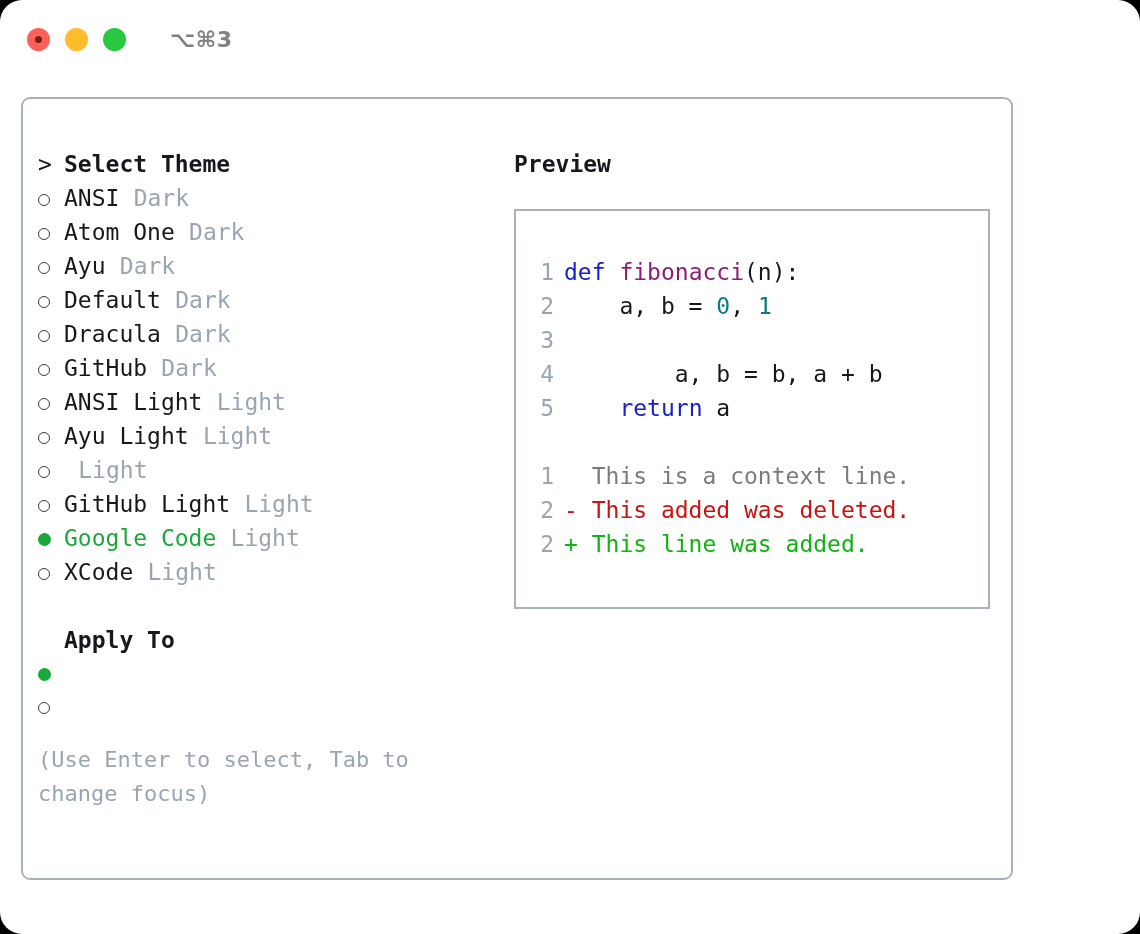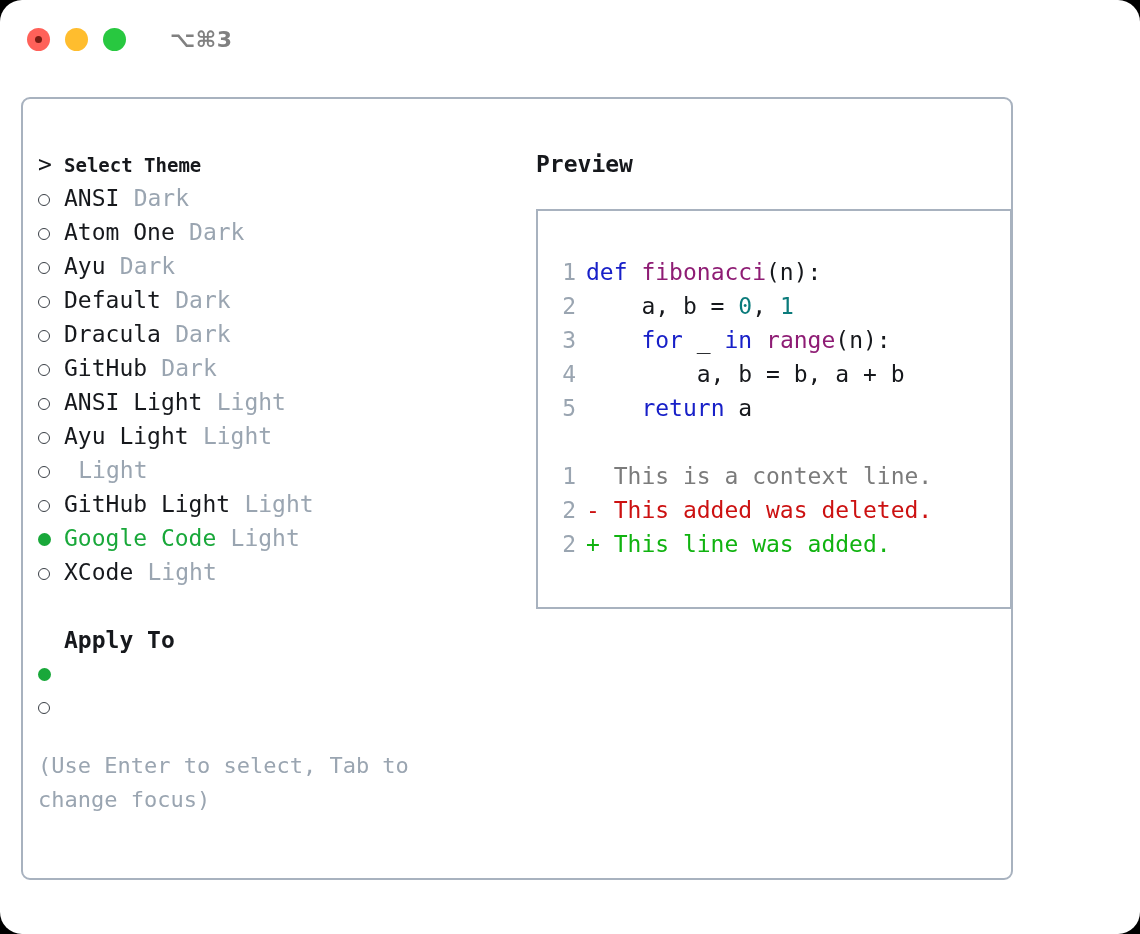--- a/index.html
+++ b/index.html
@@ -89,28 +89,28 @@
 
   
   .left-col {
     position: absolute;
     left: 15px;
     top: 48px;
     width: 460px;
   }
   .right-col {
     position: absolute;
-    left: 488px;
+    left: 466px;
     top: 48px;
     width: 500px;
     padding-left: 25px;
   }
 
   .section-title {
-    font-size: 19px;
+    font-size: 23px;
     font-weight: bold;
     color: #16181c;
     line-height: 34px;
     white-space: pre;
   }
 
   .row {
     display: flex;
     align-items: baseline;
     height: 34px;
@@ -167,21 +167,21 @@
     font-size: 23px;
     font-weight: bold;
     color: #16181c;
     padding-left: 26px;
     white-space: pre;
   }
 
   .spacer-row { height: 34px; }
 
   .hint {
-    margin-top: 24px;
+    margin-top: 18px;
     font-size: 22px;
     line-height: 34px;
     color: #9aa5b1;
     width: 420px;
     white-space: pre-wrap;
   }
 
   
   .preview-title {
     font-size: 23px;
@@ -286,21 +286,21 @@
       </div>
 
       <div class="right-col">
         <div class="preview-title">Preview</div>
 
         <div class="code-box">
           <div class="code-inner">
             <div id="code-lines">
                 <div class="code-line"><span class="lineno">1</span><span class="code-text"><span class="tok-kw">def </span><span class="tok-fn">fibonacci</span><span class="tok-pl">(n):</span></span></div>
                 <div class="code-line"><span class="lineno">2</span><span class="code-text"><span class="tok-pl">    a, b = </span><span class="tok-num">0</span><span class="tok-pl">, </span><span class="tok-num">1</span></span></div>
-                <div class="code-line"><span class="lineno">3</span><span class="code-text"><span class="tok-pl">    </span><span class="tok-kw">for</span><span class="tok-pl"> _ </span><span class="tok-kw">in</span><span class="tok-pl"> </span><span class="tok-fn">range</span><span class="tok-pl">(n):</span></span></div>
+                <div class="code-line"><span class="lineno">3</span></div>
                 <div class="code-line"><span class="lineno">4</span><span class="code-text"><span class="tok-pl">        a, b = b, a + b</span></span></div>
                 <div class="code-line"><span class="lineno">5</span><span class="code-text"><span class="tok-pl">    </span><span class="tok-kw">return</span><span class="tok-pl"> a</span></span></div>
               </div>
             <div class="blank-line"></div>
             <div id="diff-lines">
                 <div class="code-line"><span class="lineno">1</span><span class="code-text diff-ctx">  This is a context line.</span></div>
                 <div class="code-line"><span class="lineno">2</span><span class="code-text diff-del">- This added was deleted.</span></div>
                 <div class="code-line"><span class="lineno">2</span><span class="code-text diff-add">+ This line was added.</span></div>
               </div>
           </div>

